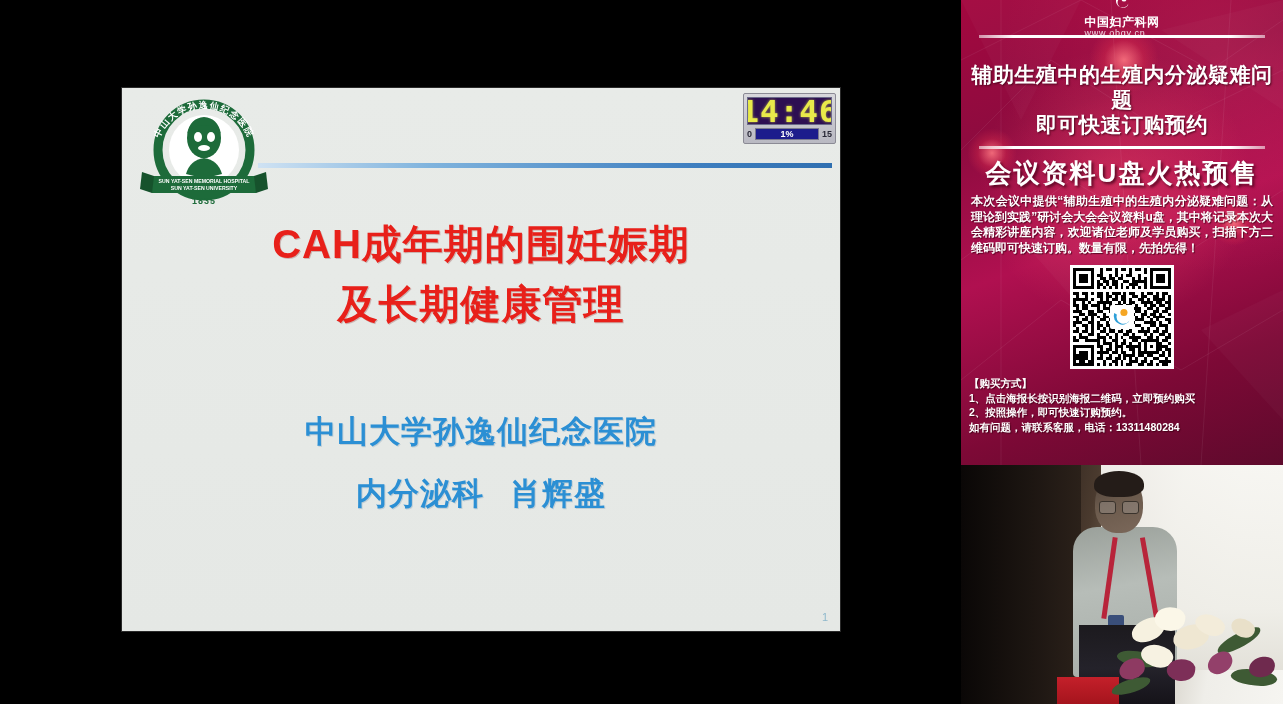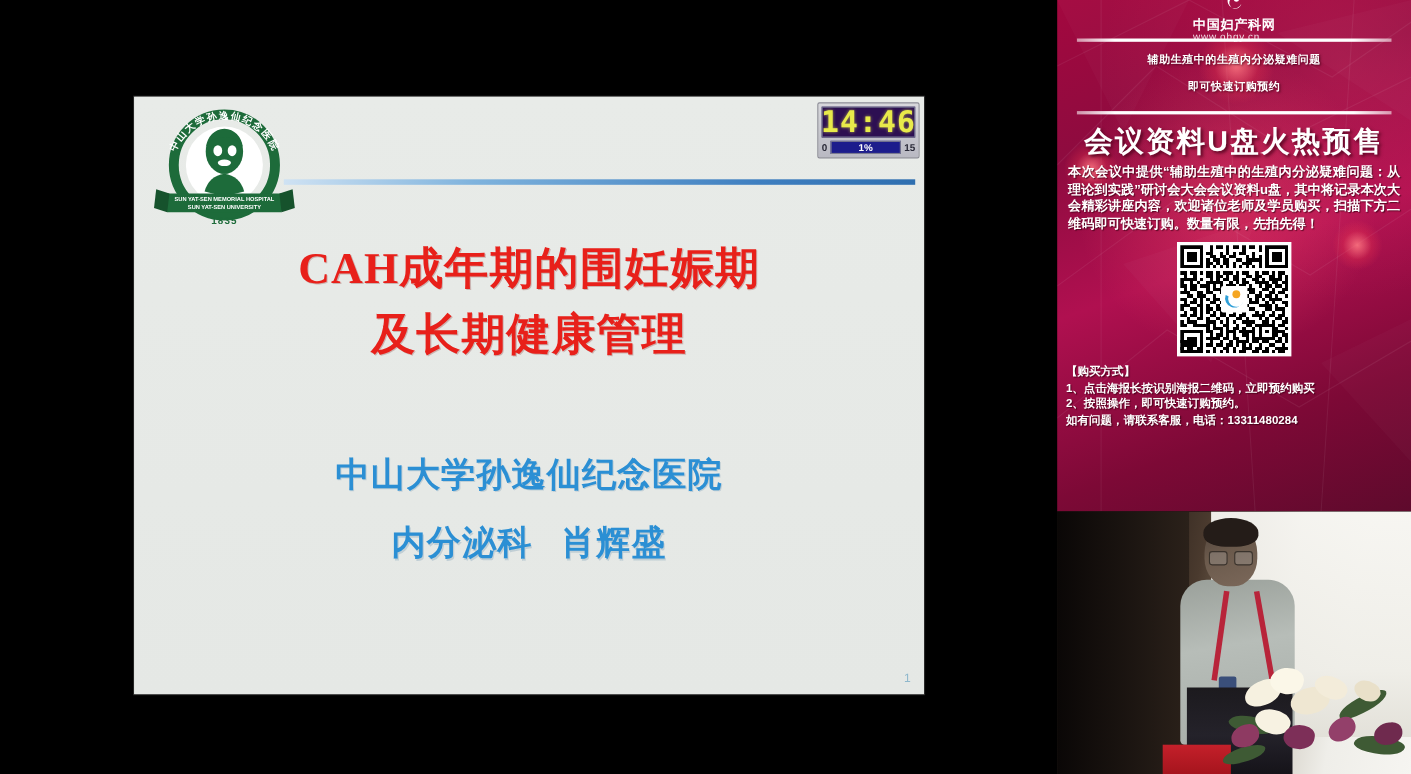--- a/index.html
+++ b/index.html
@@ -83,21 +83,21 @@
     border: 1px solid #6a6a8a;
     box-sizing: border-box;
     display: flex;
     align-items: center;
     justify-content: center;
     overflow: hidden;
   }
   .timer-digits {
     font-family: "DejaVu Sans Mono", monospace;
     font-weight: bold;
-    font-size: 27px;
+    font-size: 31px;
     line-height: 25px;
     letter-spacing: 1px;
     color: #e8ea4a;
     text-shadow: 0 0 3px rgba(232,234,74,0.7);
   }
   .timer-bar-row {
     display: flex;
     align-items: center;
     height: 14px;
     margin-top: 2px;
@@ -132,21 +132,20 @@
     position: absolute;
     left: 0; right: 0;
     top: 126px;
     text-align: center;
     color: #e8201a;
     font-weight: bold;
     font-size: 40px;
     line-height: 60px;
     letter-spacing: 1px;
     text-shadow: 1px 1px 0 rgba(120,20,15,0.25);
-    font-family: Liberation Serif, serif;
   }
   .slide-title .ln { display: block; }
   .slide-subtitle {
     position: absolute;
     left: 0; right: 0;
     top: 313px;
     text-align: center;
     color: #2b8fd4;
     font-weight: bold;
     font-size: 31px;
@@ -231,25 +230,25 @@
 
   .divider {
     position: relative;
     height: 3px;
     margin: 5px 18px 0 18px;
     background: linear-gradient(90deg, rgba(255,255,255,0.55) 0%, #ffffff 12%, #ffffff 88%, rgba(255,255,255,0.55) 100%);
   }
 
   .conf-title {
     position: relative;
-    margin-top: 4px;
+    margin-top: 24px;
     text-align: center;
     color: #ffffff;
     font-weight: bold;
-    font-size: 10px;
+    font-size: 21px;
     line-height: 25px;
     letter-spacing: 0.5px;
     text-shadow: 1px 1px 2px rgba(60,0,20,0.8);
   }
   .conf-title .ln { display: block; }
 
   .divider2 {
     position: relative;
     height: 3px;
     margin: 9px 18px 0 18px;

